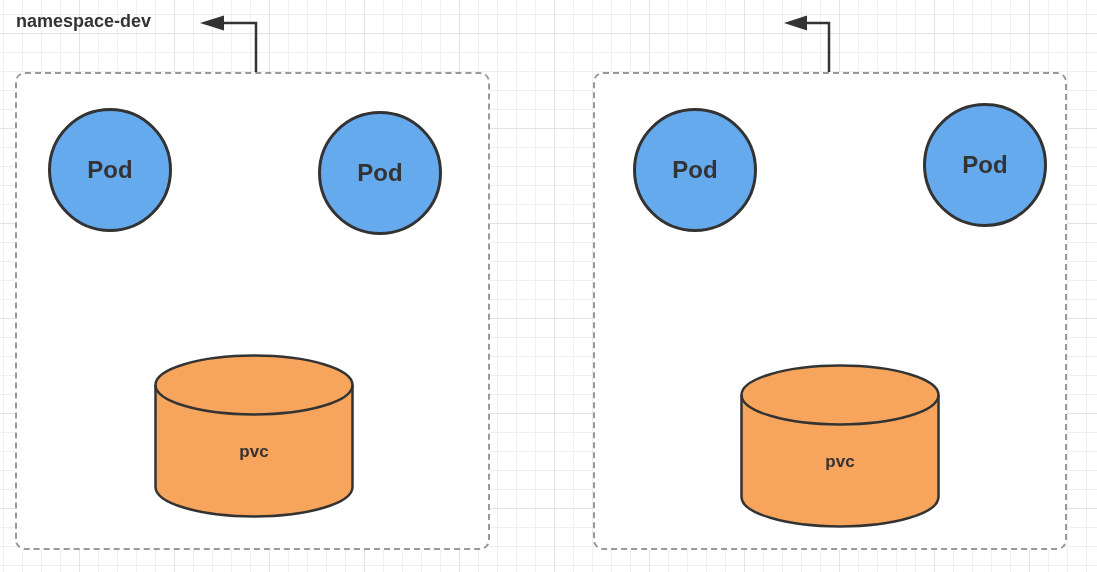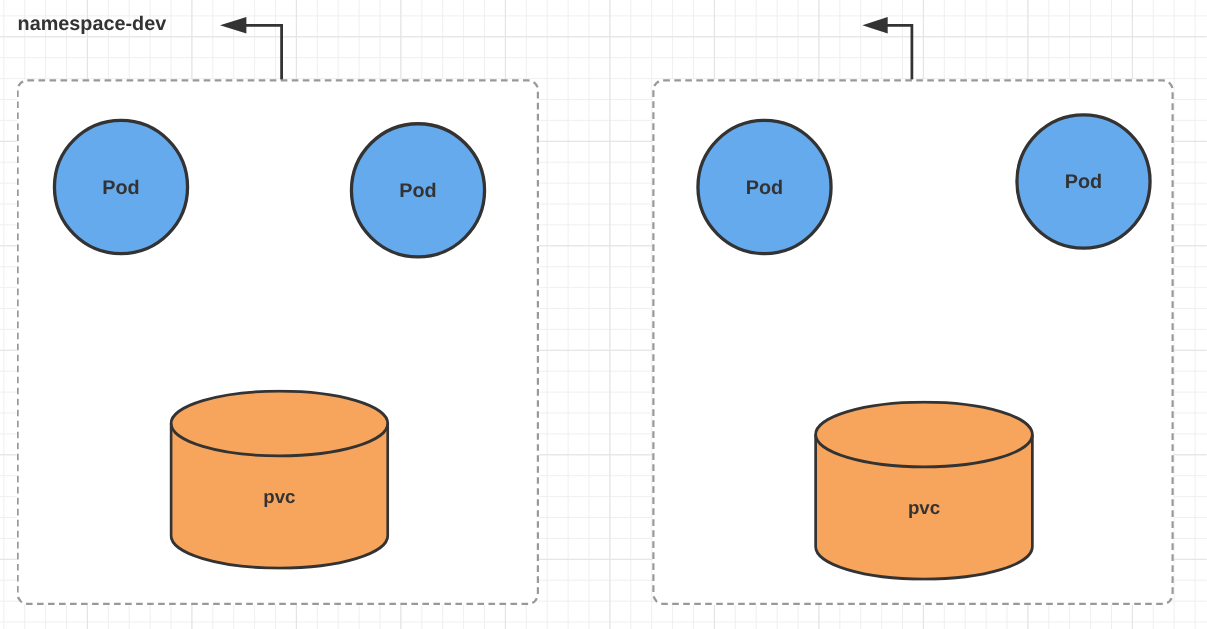--- a/index.html
+++ b/index.html
@@ -43,21 +43,21 @@
   .arrow path{fill:none;stroke:var(--stroke, #333);stroke-width:2.5;}
   .arrow polygon{fill:var(--stroke, #333);stroke:none;}
   .pod{
     position:absolute;
     box-sizing:border-box;
     width:124px;height:124px;
     border-radius:50%;
     background:var(--pod-fill, #66aaee);
     border:3px solid var(--stroke, #333);
     display:flex;align-items:center;justify-content:center;
-    font-size:18px;font-weight:700;color:var(--text, #333);
+    font-size:24px;font-weight:700;color:var(--text, #333);
   }
   .pod.l1{left:48px;top:108px;}
   .pod.l2{left:318px;top:111px;}
   .pod.r1{left:633px;top:108px;}
   .pod.r2{left:923px;top:103px;}
   .cylinder{position:absolute;width:200px;height:164px;}
   .cylinder.l{left:154px;top:354px;}
   .cylinder.r{left:740px;top:364px;}
   .cylinder svg{display:block;width:100%;height:100%;}
   .cylinder .shape-fill{fill:var(--pvc-fill, #f7a55c);stroke:var(--stroke, #333);stroke-width:2.5;stroke-linejoin:round;}

